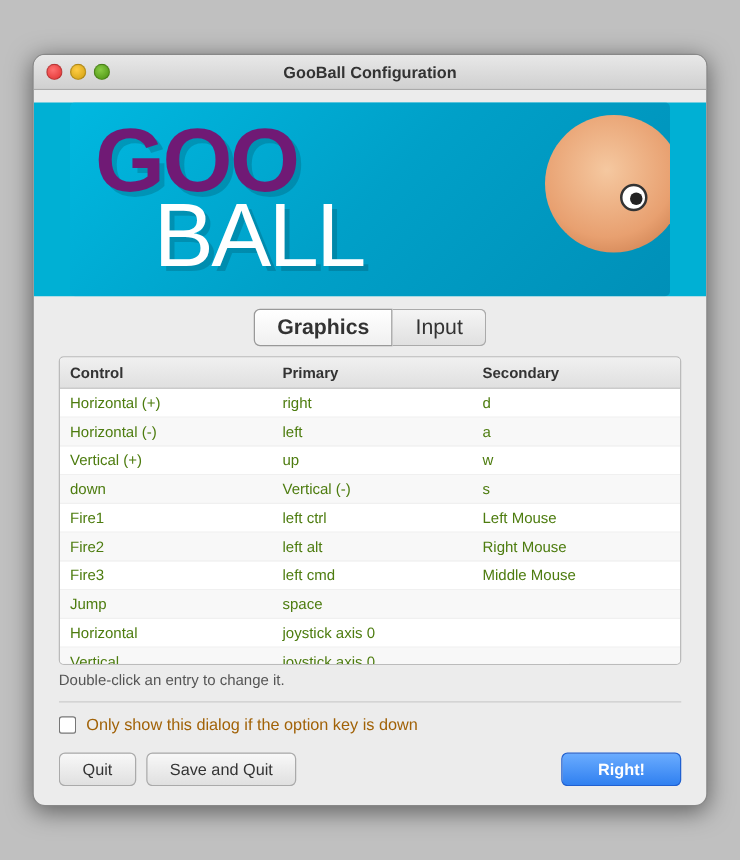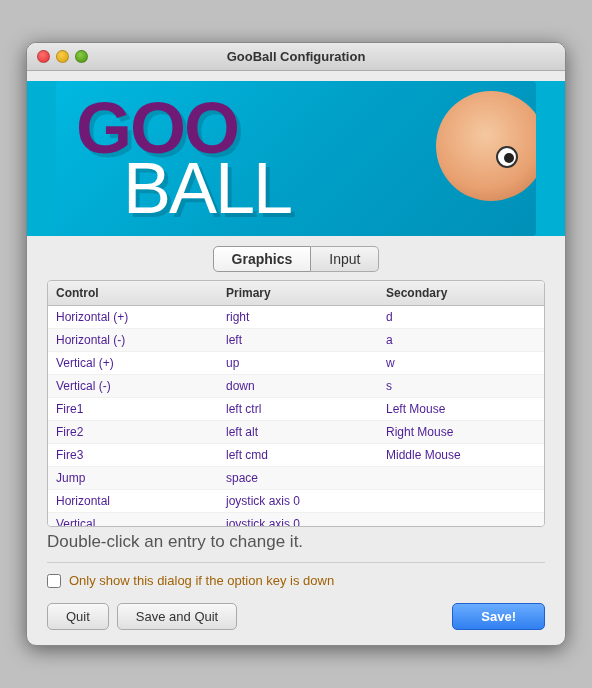--- a/index.html
+++ b/index.html
@@ -160,21 +160,21 @@
 
     .tabs-container {
       display: flex;
       justify-content: center;
       margin: 10px 0 8px 0;
       gap: 0;
     }
 
     .tab {
       padding: 4px 18px;
-      font-size: 14px;
+      font-size: 17px;
       border: 1px solid #aaa;
       background: linear-gradient(to bottom, #f5f5f5, #e0e0e0);
       cursor: pointer;
       color: #333;
     }
 
     .tab:first-child {
       border-radius: 5px 0 0 5px;
     }
 
@@ -223,26 +223,26 @@
       padding: 2px 8px;
       border-bottom: 1px solid #f0f0f0;
     }
 
     .table-row:nth-child(even) {
       background: #f8f8f8;
     }
 
     .table-cell {
       font-size: 12px;
-      color: #4c1d95;
+      color: #4d7c0f;
       padding: 2px 0;
     }
 
     .hint-text {
-      font-size: 17px;
+      font-size: 12px;
       color: #555;
       margin-top: 5px;
       margin-bottom: 10px;
     }
 
     .checkbox-row {
       display: flex;
       align-items: center;
       gap: 8px;
       margin: 10px 0 15px 0;
@@ -343,22 +343,22 @@
             <div class="table-cell">Horizontal (-)</div>
             <div class="table-cell">left</div>
             <div class="table-cell">a</div>
           </div>
           <div class="table-row">
             <div class="table-cell">Vertical (+)</div>
             <div class="table-cell">up</div>
             <div class="table-cell">w</div>
           </div>
           <div class="table-row">
+            <div class="table-cell">down</div>
             <div class="table-cell">Vertical (-)</div>
-            <div class="table-cell">down</div>
             <div class="table-cell">s</div>
           </div>
           <div class="table-row">
             <div class="table-cell">Fire1</div>
             <div class="table-cell">left ctrl</div>
             <div class="table-cell">Left Mouse</div>
           </div>
           <div class="table-row">
             <div class="table-cell">Fire2</div>
             <div class="table-cell">left alt</div>
@@ -392,16 +392,16 @@
     <div class="divider"></div>
 
     <div class="checkbox-row">
       <input type="checkbox" id="option-checkbox" style="">
       <label class="checkbox-label" for="option-checkbox">Only show this dialog if the option key is down</label>
     </div>
 
     <div class="buttons-row">
       <button class="btn">Quit</button>
       <button class="btn">Save and Quit</button>
-      <button class="btn btn-play">Save!</button>
+      <button class="btn btn-play">Right!</button>
     </div>
   </div>
 </div>
 
 </body></html>

